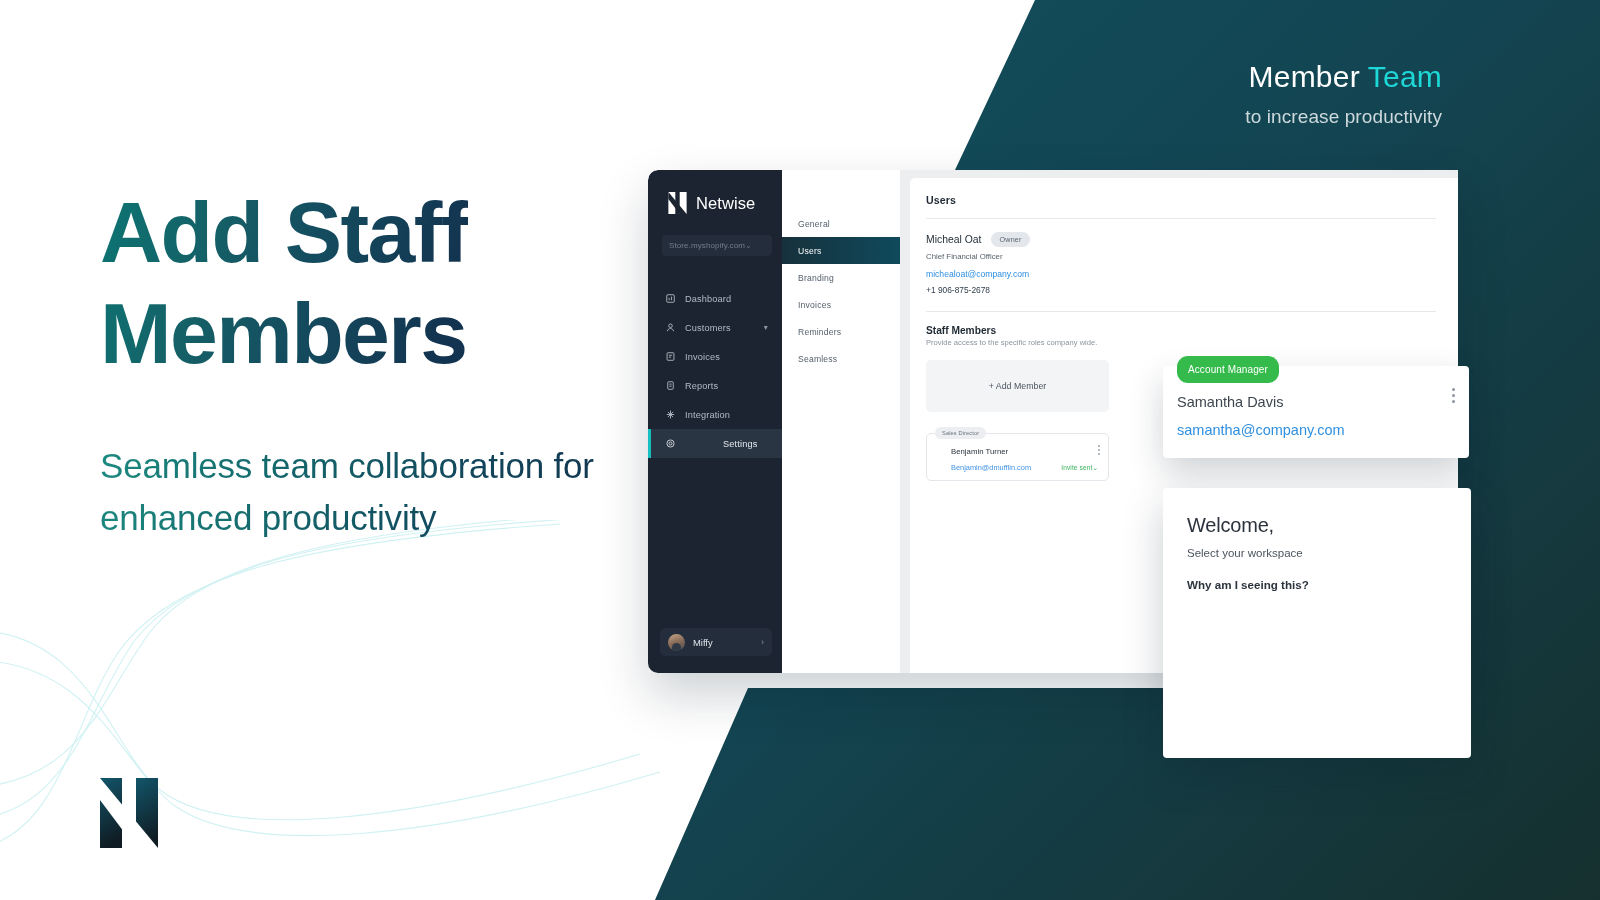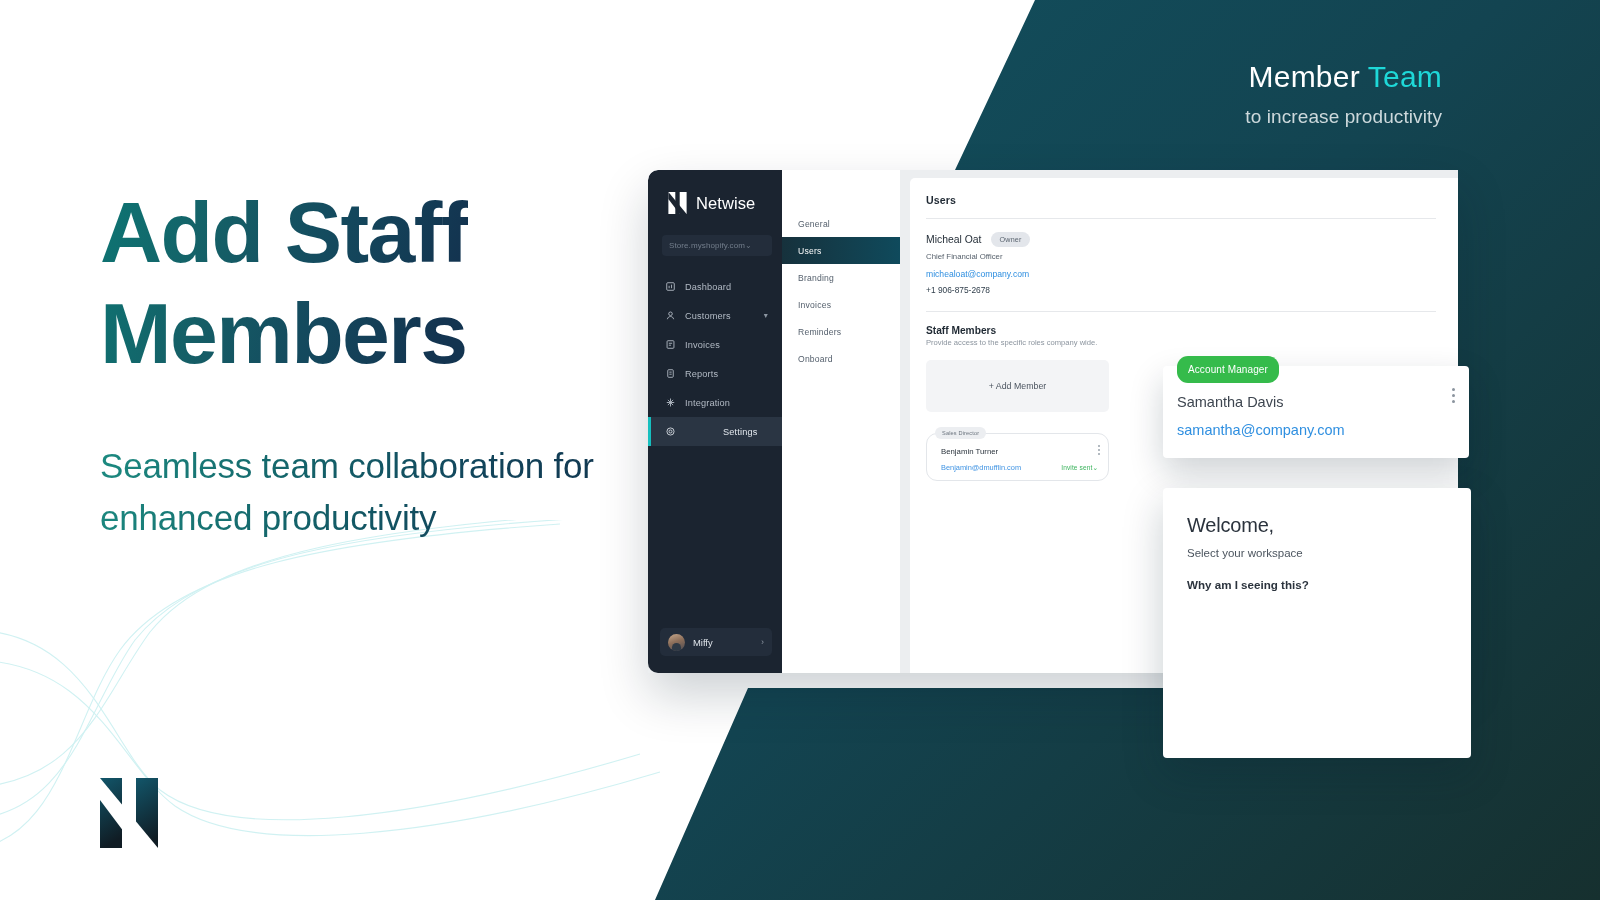--- a/index.html
+++ b/index.html
@@ -59,21 +59,21 @@
   .sidebar {
     width: 134px; flex: 0 0 134px; background: #1b2430;
     border-radius: 10px 0 0 10px;
     position: relative; padding-top: 22px;
   }
   .brandrow { display: flex; align-items: center; gap: 9px; padding-left: 20px; margin-bottom: 21px; }
   .brandrow .mark { width: 19px; height: 22px; }
   .brandrow .name { color: #fff; font-size: 16.5px; font-weight: 400; letter-spacing: .1px; }
 
   .storepick {
-    margin: 0 10px 16px 14px; height: 21px;
+    margin: 0 10px 28px 14px; height: 21px;
     background: #232d3b; border-radius: 4px;
     display: flex; align-items: center; justify-content: flex-start;
     padding: 0 7px;
   }
   .storepick span { color: #737e8c; font-size: 8px; letter-spacing: .1px; }
   .storepick .cv { color: #6a7582; font-size: 8px; }
 
   .nav { margin-top: 2px; }
   .nav-item {
     display: flex; align-items: center; gap: 9px;
@@ -142,22 +142,22 @@
 
   .addmember {
     margin-top: 13px; width: 183px; height: 52px;
     background: #f3f4f6; border-radius: 5px;
     display: flex; align-items: center; justify-content: center;
     font-size: 8.8px; color: #4b545f;
   }
 
   .staffcard {
     margin-top: 21px; width: 183px; height: 48px;
-    border: 1px solid #e3e6ea; border-radius: 11px;
-    position: relative; padding: 13px 10px 0 14px;
+    border: 1px solid #e3e6ea; border-radius: 5px;
+    position: relative; padding: 13px 10px 0 24px;
   }
   .staffcard .tag {
     position: absolute; left: 8px; top: -7px;
     background: #eceef1; color: #6a737d; font-size: 5.6px;
     padding: 3px 7px; border-radius: 7px; letter-spacing: .15px;
   }
   .staffcard .sn { font-size: 7.8px; color: #2b343d; }
   .staffcard .row2 { display: flex; align-items: center; justify-content: space-between; margin-top: 7px; }
   .staffcard .sm { font-size: 7.4px; color: #3f93e3; }
   .staffcard .inv { font-size: 6.6px; color: #3db45e; letter-spacing: .1px; }
@@ -334,21 +334,21 @@
         <span class="gt">›</span>
       </div>
     </div>
 
     <div class="subnav">
       <div class="sub-item">General</div>
       <div class="sub-item active">Users</div>
       <div class="sub-item">Branding</div>
       <div class="sub-item">Invoices</div>
       <div class="sub-item">Reminders</div>
-      <div class="sub-item">Onboard</div>
+      <div class="sub-item">Seamless</div>
     </div>
 
     <div class="content-wrap">
       <div class="panel">
         <h3>Users</h3>
         <div class="rule"></div>
 
         <div class="uname">
           <span class="n">Micheal Oat</span>
           <span class="badge-owner">Owner</span>

